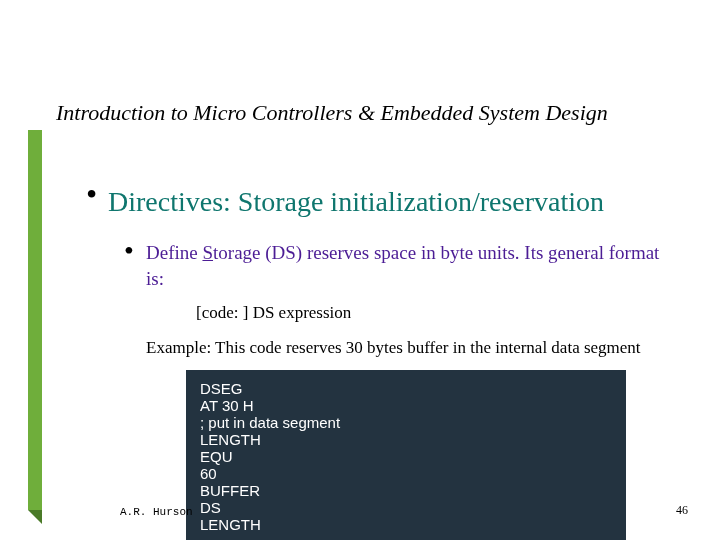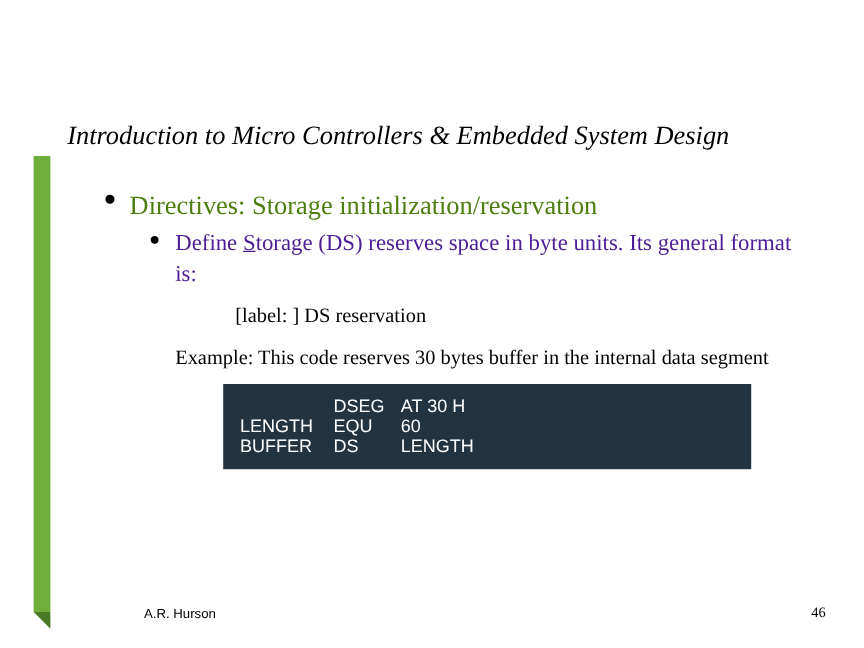--- a/index.html
+++ b/index.html
@@ -32,29 +32,29 @@
   .slide {
     position: absolute;
     left: 56px;
     top: 100px;
     right: 40px;
   }
   .title {
     font-style: italic;
     font-size: 22px;
     color: #000;
-    margin-bottom: 32px;
+    margin-bottom: 60px;
   }
   .bullet1 {
     margin-left: 30px;
-    font-size: 22px;
-    color: #4d7c0f;
+    font-size: 28px;
+    color: #0f766e;
     position: relative;
     padding-left: 22px;
-    margin-bottom: 6px;
+    margin-bottom: 22px;
   }
   .bullet1::before {
     content: "•";
     position: absolute;
     left: 0;
     top: -10px;
     font-size: 32px;
     color: #000;
   }
   .bullet2 {
@@ -91,31 +91,32 @@
     background: #233340;
     color: #fff;
     padding: 10px 14px;
     font-family: Arial, Helvetica, sans-serif;
     font-size: 15px;
     width: 440px;
     box-sizing: border-box;
   }
   .code-row {
     display: flex;
+    flex-direction: column;
   }
   .c-label { width: 78px; }
   .c-dir   { width: 56px; }
   .c-op    { width: 76px; }
   .c-cmt   { flex: 1; }
   .footer-left {
     position: absolute;
     left: 120px;
     bottom: 22px;
     font-size: 11px;
-    font-family: Liberation Sans, sans-serif;
+    font-family: Liberation Mono, monospace;
   }
   .footer-right {
     position: absolute;
     right: 32px;
     bottom: 22px;
     font-size: 12px;
     font-family: "Times New Roman", serif;
   }
 </style>
 </head>
@@ -127,29 +128,30 @@
 <div class="slide">
 
   <div class="title">Introduction to Micro Controllers &amp; Embedded System Design</div>
 
   <div class="bullet1">Directives: Storage initialization/reservation</div>
 
   <div class="bullet2">
     <span>Define </span><span style="text-decoration: underline;">S</span><span>torage (DS) reserves space in byte units.  Its general format is:</span>
   </div>
 
-  <div class="syntax">[label: ]   DS   reservation</div>
+  <div class="syntax">[code: ]   DS   expression</div>
 
   <div class="example-intro">Example:  This code reserves 30 bytes buffer in the internal data segment</div>
 
   <div class="code-block">
     <div class="code-row">
       <span class="c-label"></span>
       <span class="c-dir">DSEG</span>
       <span class="c-op">AT   30 H</span>
+      <span class="c-cmt">; put in data segment</span>
     </div>
     <div class="code-row">
       <span class="c-label">LENGTH</span>
       <span class="c-dir">EQU</span>
       <span class="c-op">60</span>
       <span class="c-cmt"></span>
     </div>
     <div class="code-row">
       <span class="c-label">BUFFER</span>
       <span class="c-dir">DS</span>

